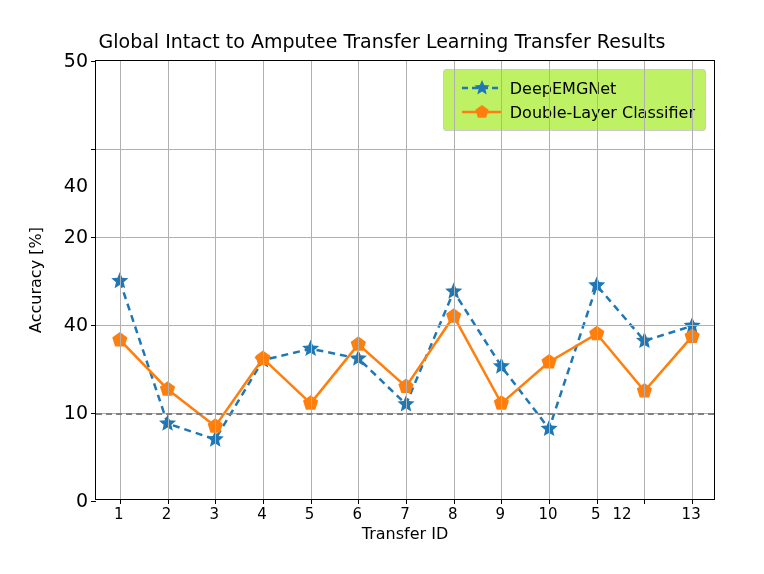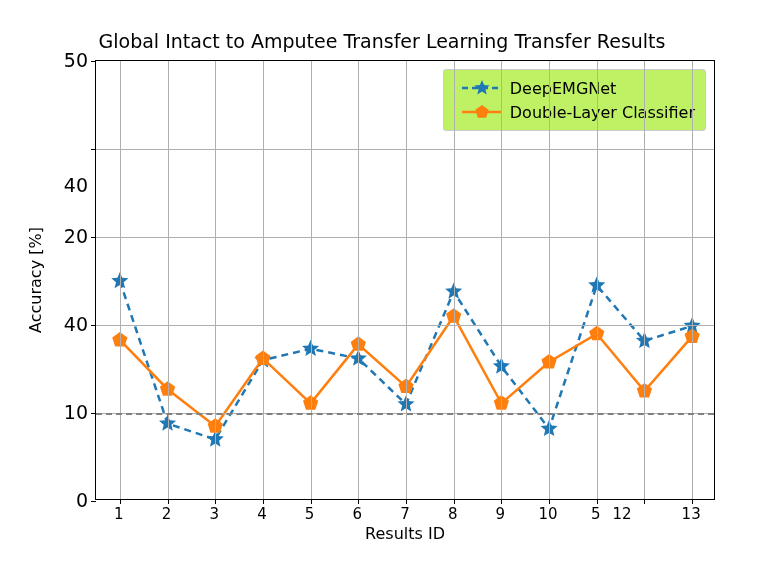--- a/index.html
+++ b/index.html
@@ -117,21 +117,21 @@
     height: 20px;
     position: relative;
   }
 </style>
 </head>
 <body>
 
 <div class="figure">
   <div class="title">Global Intact to Amputee Transfer Learning Transfer Results</div>
   <div class="ylabel">Accuracy [%]</div>
-  <div class="xlabel">Results ID</div>
+  <div class="xlabel">Transfer ID</div>
 
   <div class="plot-area">
     <svg class="lines">
         <polyline points="23.846153846153847,220 71.53846153846155,362.56 119.23076923076924,378.4 166.9230769230769,299.2 214.6153846153846,287.76 262.3076923076923,297.44 310,343.2 357.6923076923077,230.55999999999997 405.3846153846154,305.36 453.07692307692304,367.84000000000003 500.7692307692308,224.4 548.4615384615385,279.84000000000003 596.1538461538462,264.88" fill="none" stroke="#1f77b4" stroke-width="2.5" stroke-dasharray="7 5"></polyline>
         <path d="M23.85,211.00 L26.23,216.72 L32.41,217.22 L27.70,221.25 L29.14,227.28 L23.85,224.05 L18.56,227.28 L19.99,221.25 L15.29,217.22 L21.47,216.72 Z" fill="#1f77b4" stroke="#fff" stroke-width="0"></path>
         <path d="M71.54,353.56 L73.92,359.28 L80.10,359.78 L75.39,363.81 L76.83,369.84 L71.54,366.61 L66.25,369.84 L67.69,363.81 L62.98,359.78 L69.16,359.28 Z" fill="#1f77b4" stroke="#fff" stroke-width="0"></path>
         <path d="M119.23,369.40 L121.61,375.12 L127.79,375.62 L123.08,379.65 L124.52,385.68 L119.23,382.45 L113.94,385.68 L115.38,379.65 L110.67,375.62 L116.85,375.12 Z" fill="#1f77b4" stroke="#fff" stroke-width="0"></path>
         <path d="M166.92,290.20 L169.30,295.92 L175.48,296.42 L170.77,300.45 L172.21,306.48 L166.92,303.25 L161.63,306.48 L163.07,300.45 L158.36,296.42 L164.54,295.92 Z" fill="#1f77b4" stroke="#fff" stroke-width="0"></path>
         <path d="M214.62,278.76 L217.00,284.48 L223.17,284.98 L218.47,289.01 L219.91,295.04 L214.62,291.81 L209.33,295.04 L210.76,289.01 L206.06,284.98 L212.23,284.48 Z" fill="#1f77b4" stroke="#fff" stroke-width="0"></path>
         <path d="M262.31,288.44 L264.69,294.16 L270.87,294.66 L266.16,298.69 L267.60,304.72 L262.31,301.49 L257.02,304.72 L258.46,298.69 L253.75,294.66 L259.93,294.16 Z" fill="#1f77b4" stroke="#fff" stroke-width="0"></path>

